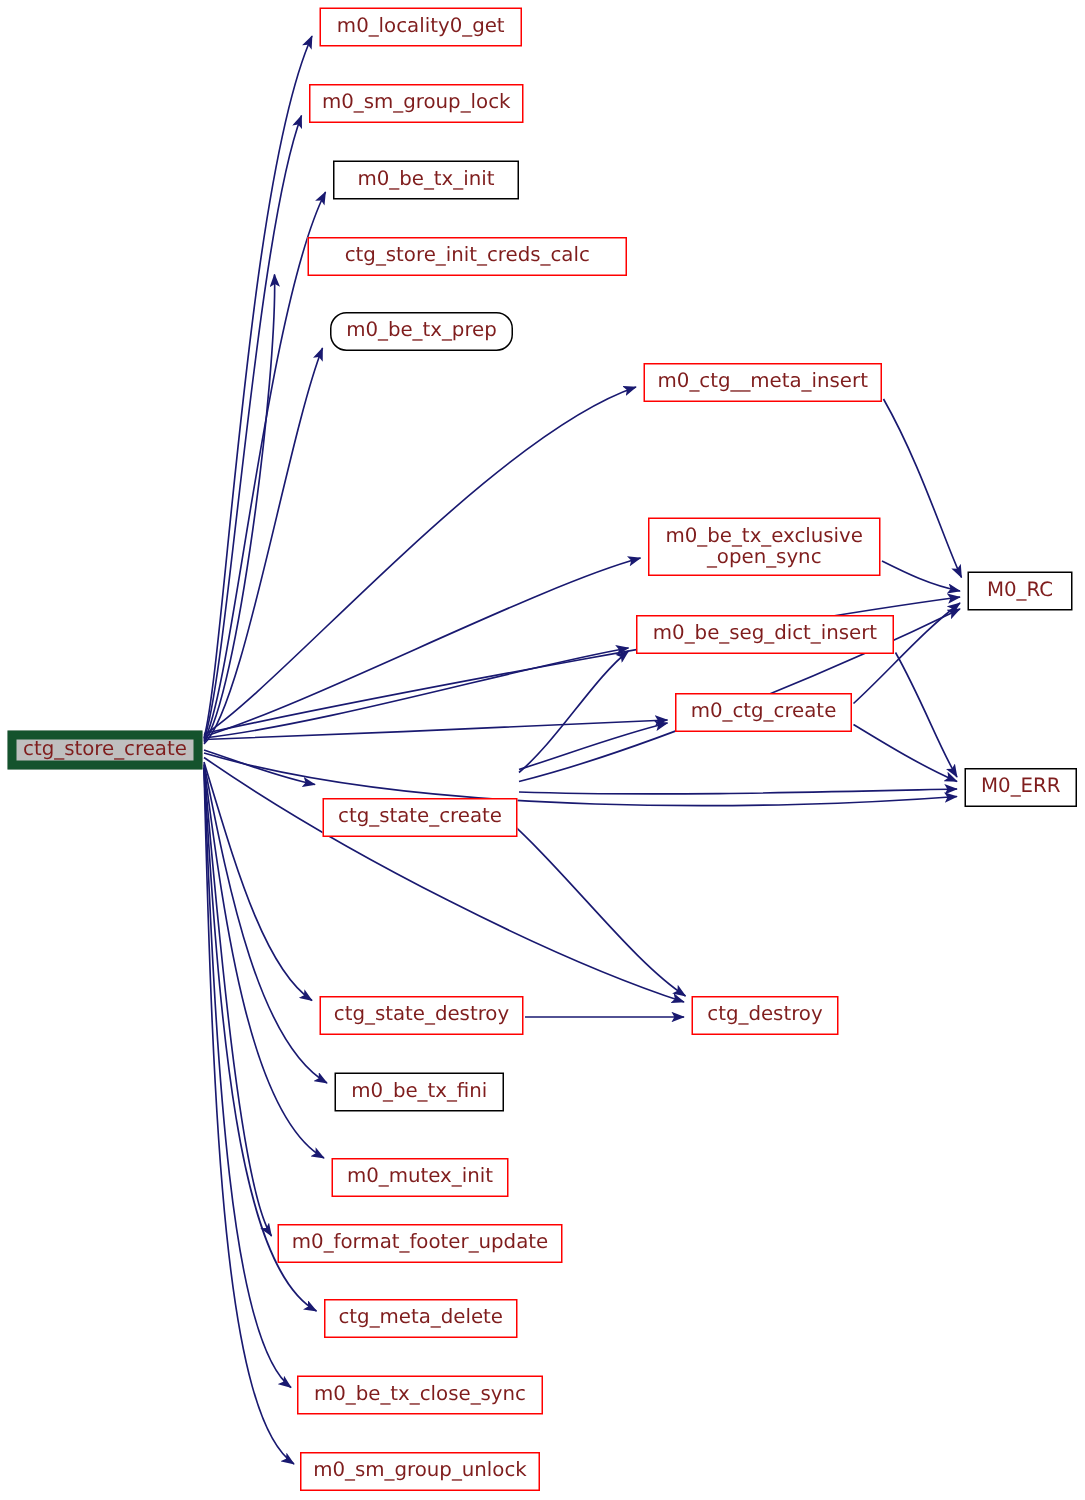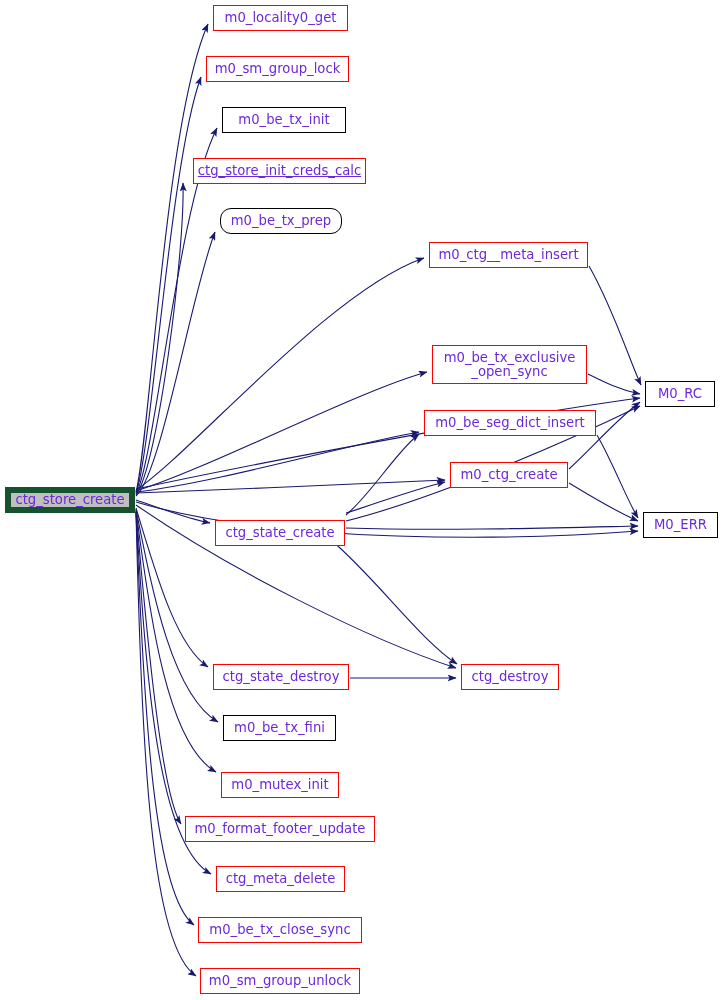--- a/index.html
+++ b/index.html
@@ -29,21 +29,21 @@
     position: absolute;
     box-sizing: border-box;
     display: flex;
     align-items: center;
     justify-content: center;
     text-align: center;
     line-height: 1.02;
     white-space: pre;
     background: #ffffff;
     border: 1px solid #ff0000;
-    color: #6d28d9;
+    color: #7f1d1d;
     font-size: 13.2px;
     letter-spacing: 0px;
     z-index: 5;
   }
   .node.black-border {
     border: 1px solid #000000;
   }
   .node.current {
     border: 6px solid #14532d;
     background: #bfbfbf;
@@ -95,30 +95,30 @@
         <path d="M346,528 C440,531 548,528 638,526" fill="none" stroke="#191970" stroke-width="1.1" marker-end="url(#arrowhead)"></path>
         <path d="M330,539 C376,578 420,640 457,664" fill="none" stroke="#191970" stroke-width="1.1" marker-end="url(#arrowhead)"></path>
         <path d="M350,678 L456,678" fill="none" stroke="#191970" stroke-width="1.1" marker-end="url(#arrowhead)"></path>
       </g>
   </svg>
   <div id="nodes">
       <div class="node current" style="left: 5px; top: 487px; width: 130px; height: 26px;"><span class="node-label">ctg_store_create</span></div>
       <div class="node" style="left: 213px; top: 5px; width: 135px; height: 26px;"><span class="node-label">m0_locality0_get</span></div>
       <div class="node" style="left: 206px; top: 56px; width: 143px; height: 26px;"><span class="node-label">m0_sm_group_lock</span></div>
       <div class="node black-border" style="left: 222px; top: 107px; width: 124px; height: 26px;"><span class="node-label">m0_be_tx_init</span></div>
-      <div class="node" style="left: 193px; top: 158px; width: 173px; height: 26px; text-decoration: underline;"><span class="node-label">ctg_store_init_creds_calc</span></div>
+      <div class="node" style="left: 205px; top: 158px; width: 213px; height: 26px;"><span class="node-label">ctg_store_init_creds_calc</span></div>
       <div class="node black-border" style="left: 220px; top: 208px; width: 122px; height: 26px; border-radius: 11px;"><span class="node-label">m0_be_tx_prep</span></div>
       <div class="node" style="left: 429px; top: 242px; width: 159px; height: 26px;"><span class="node-label">m0_ctg__meta_insert</span></div>
       <div class="node" style="left: 432px; top: 345px; width: 155px; height: 39px;"><span class="node-label">m0_be_tx_exclusive
 _open_sync</span></div>
       <div class="node" style="left: 424px; top: 410px; width: 172px; height: 26px;"><span class="node-label">m0_be_seg_dict_insert</span></div>
       <div class="node black-border" style="left: 645px; top: 381px; width: 70px; height: 26px;"><span class="node-label">M0_RC</span></div>
       <div class="node" style="left: 450px; top: 462px; width: 118px; height: 26px;"><span class="node-label">m0_ctg_create</span></div>
       <div class="node black-border" style="left: 643px; top: 512px; width: 75px; height: 26px;"><span class="node-label">M0_ERR</span></div>
-      <div class="node" style="left: 215px; top: 520px; width: 130px; height: 26px;"><span class="node-label">ctg_state_create</span></div>
+      <div class="node" style="left: 215px; top: 532px; width: 130px; height: 26px;"><span class="node-label">ctg_state_create</span></div>
       <div class="node" style="left: 461px; top: 664px; width: 98px; height: 26px;"><span class="node-label">ctg_destroy</span></div>
       <div class="node" style="left: 213px; top: 664px; width: 136px; height: 26px;"><span class="node-label">ctg_state_destroy</span></div>
       <div class="node black-border" style="left: 223px; top: 715px; width: 113px; height: 26px;"><span class="node-label">m0_be_tx_fini</span></div>
       <div class="node" style="left: 221px; top: 772px; width: 118px; height: 26px;"><span class="node-label">m0_mutex_init</span></div>
       <div class="node" style="left: 185px; top: 816px; width: 190px; height: 26px;"><span class="node-label">m0_format_footer_update</span></div>
       <div class="node" style="left: 216px; top: 866px; width: 129px; height: 26px;"><span class="node-label">ctg_meta_delete</span></div>
       <div class="node" style="left: 198px; top: 917px; width: 164px; height: 26px;"><span class="node-label">m0_be_tx_close_sync</span></div>
       <div class="node" style="left: 200px; top: 968px; width: 160px; height: 26px;"><span class="node-label">m0_sm_group_unlock</span></div>
     </div>
 </div>

